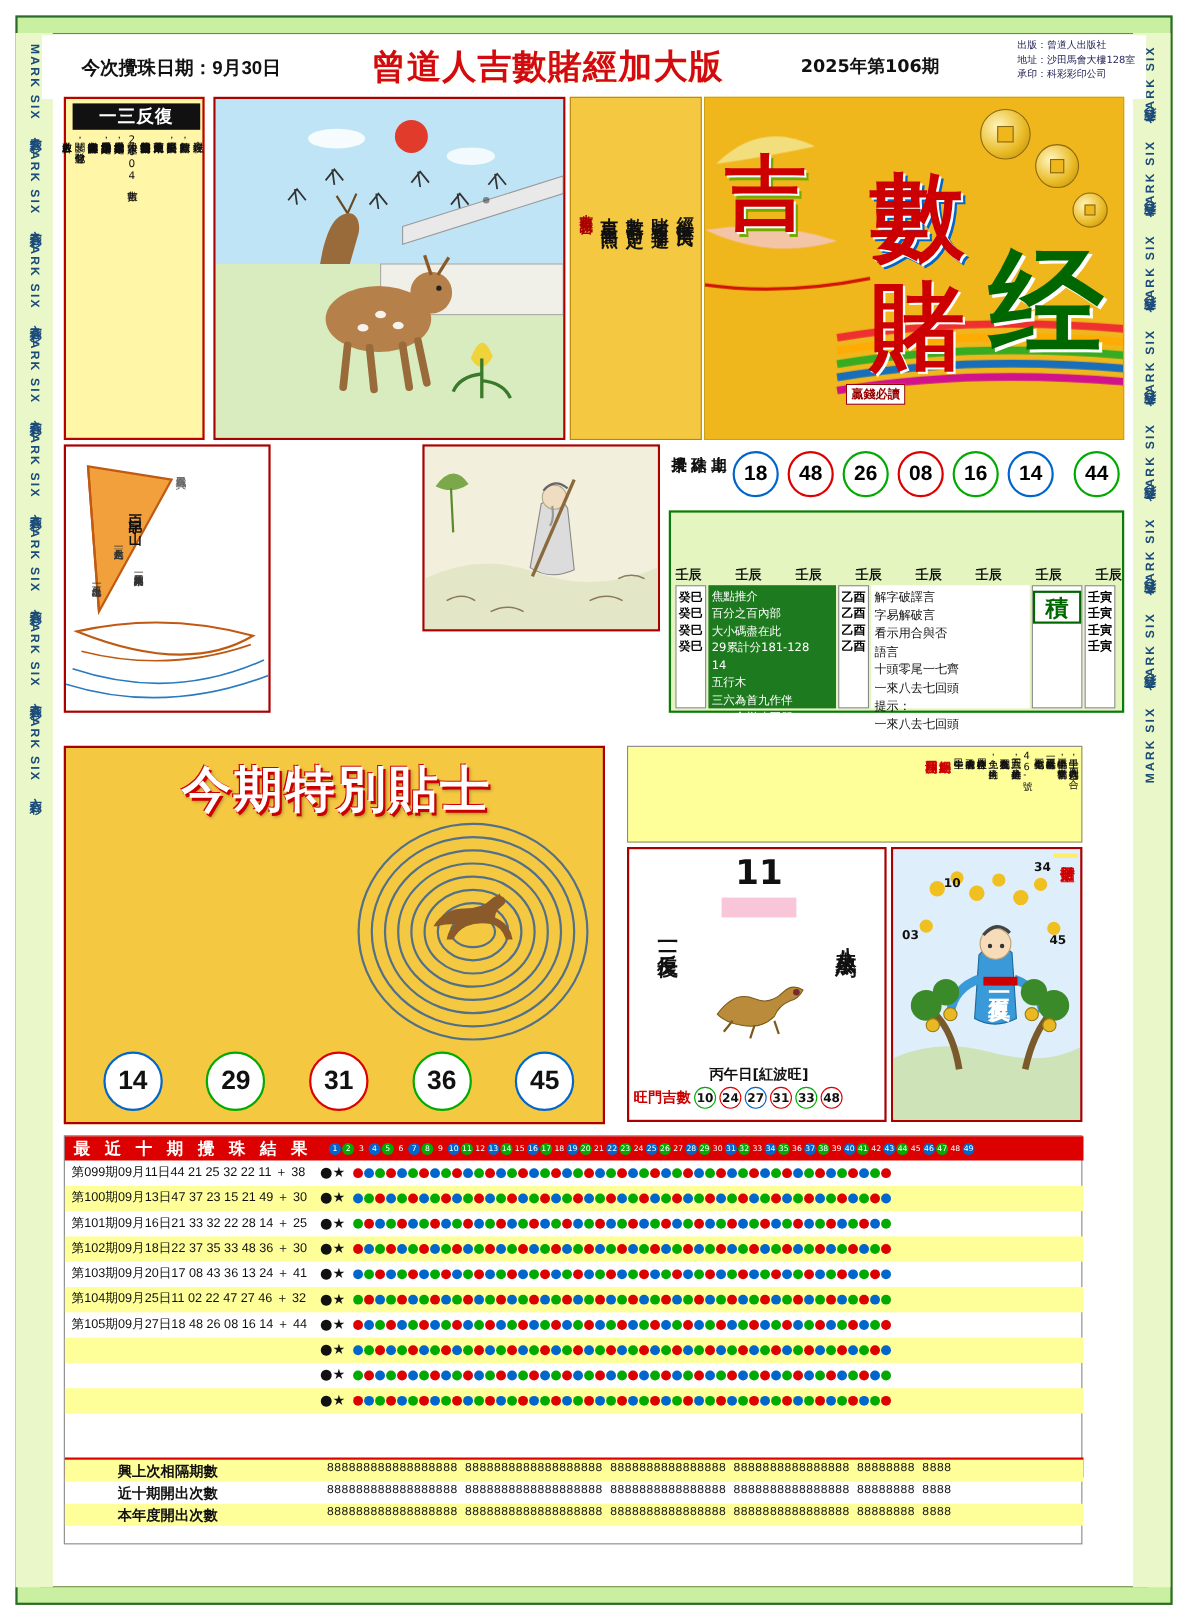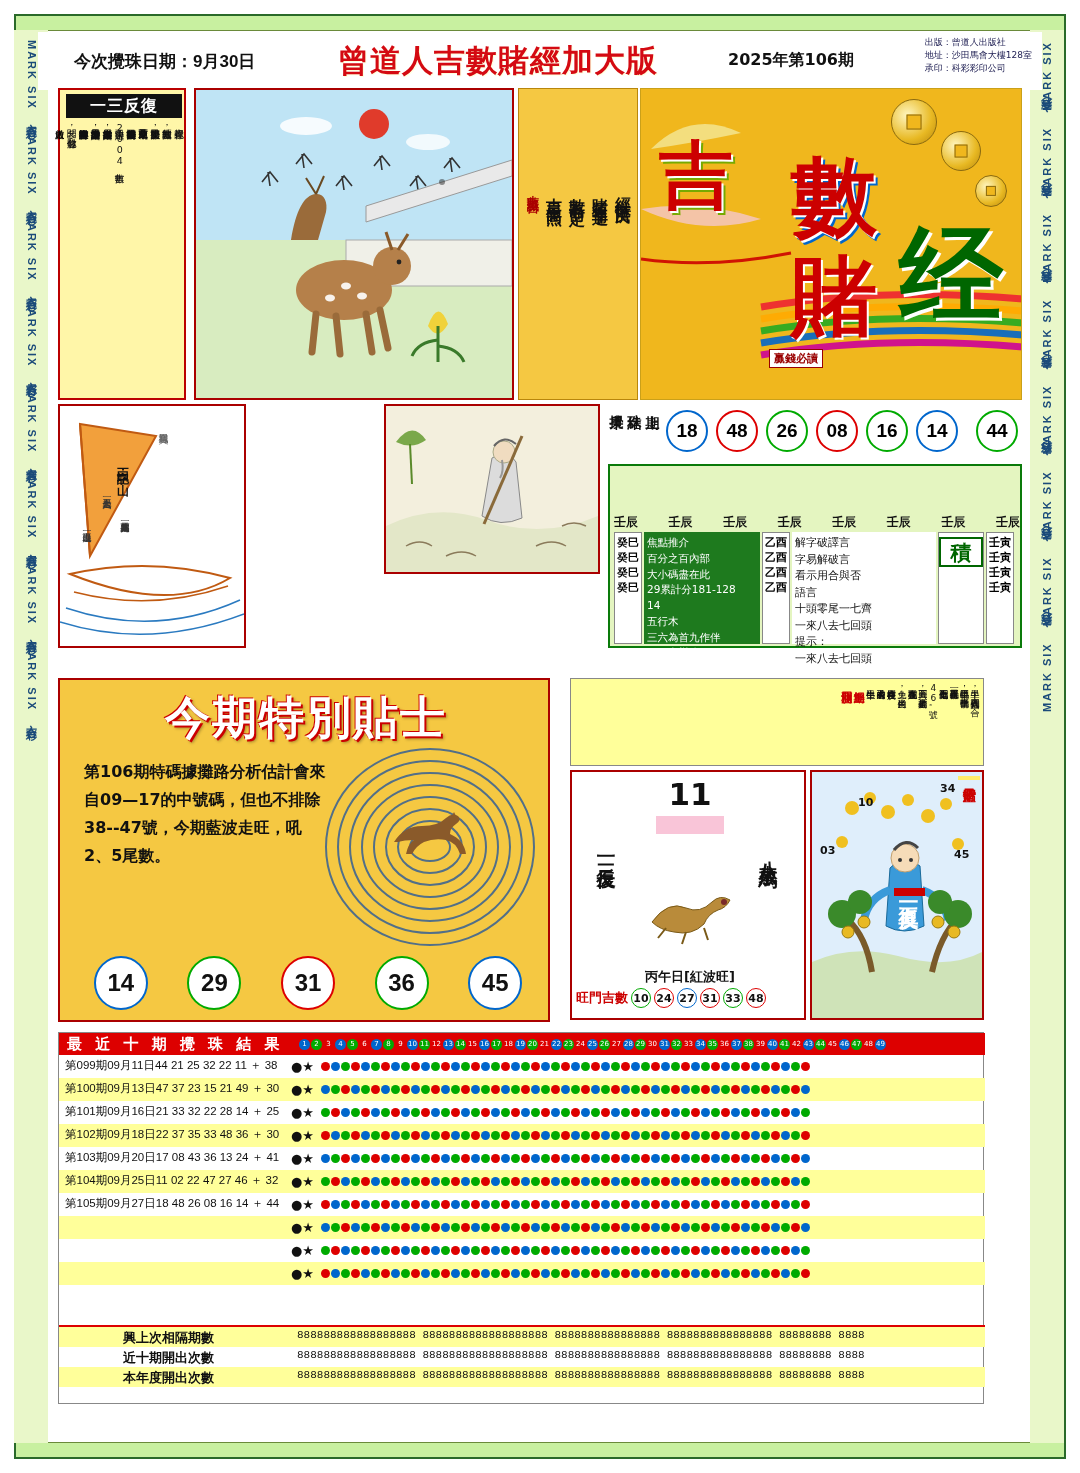--- a/index.html
+++ b/index.html
@@ -351,21 +351,21 @@
   }
   .res-row.alt { background:#ffff9a; }
   .res-foot-head {
     position:absolute; left:0; top:0; width:926px; height:18px; background:#d00;
   }
   .res-foot {
     position:absolute; left:0; top:292px; width:926px; height:80px;
   }
   .foot-row { position:relative; height:20px; }
   .foot-row .flbl {
-    position:absolute; left:64px; top:2px; font-size:13px; font-weight:bold; color:#111;
+    position:absolute; left:48px; top:2px; font-size:13px; font-weight:bold; color:#111;
   }
   .foot-row .fval {
     position:absolute; left:238px; top:2px; width:684px; font-size:11px; color:#111;
     letter-spacing:0px; overflow:hidden; white-space:nowrap;
     font-family:"Liberation Mono", monospace;
   }
   .foot-row.y { background:#ffff9a; }
 
   .bottom-bar {
     position:absolute; left:330px; top:1414px; width:382px; height:24px;
@@ -603,21 +603,20 @@
           <div>壬寅</div>
           <div>壬寅</div>
           <div>壬寅</div>
         </div>
       </div>
     </div>
   </div>
 
   <div class="tips">
     <div class="tips-title">今期特別貼士</div>
-    <div class="tips-text">第106期特碼據攤路分析估計會來自09—17的中號碼，但也不排除38--47號，今期藍波走旺，吼2、5尾數。</div>
     <svg class="spiral" viewBox="0 0 220 210">
       <g fill="none" stroke="#2a5a9a" stroke-width="2" opacity="0.8">
         <ellipse cx="110" cy="105" rx="104" ry="98"></ellipse>
         <ellipse cx="110" cy="105" rx="92" ry="86"></ellipse>
         <ellipse cx="110" cy="105" rx="80" ry="74"></ellipse>
         <ellipse cx="110" cy="105" rx="68" ry="62"></ellipse>
         <ellipse cx="110" cy="105" rx="56" ry="50"></ellipse>
         <ellipse cx="110" cy="105" rx="44" ry="38"></ellipse>
         <ellipse cx="110" cy="105" rx="32" ry="26"></ellipse>
         <ellipse cx="110" cy="105" rx="20" ry="14"></ellipse>

